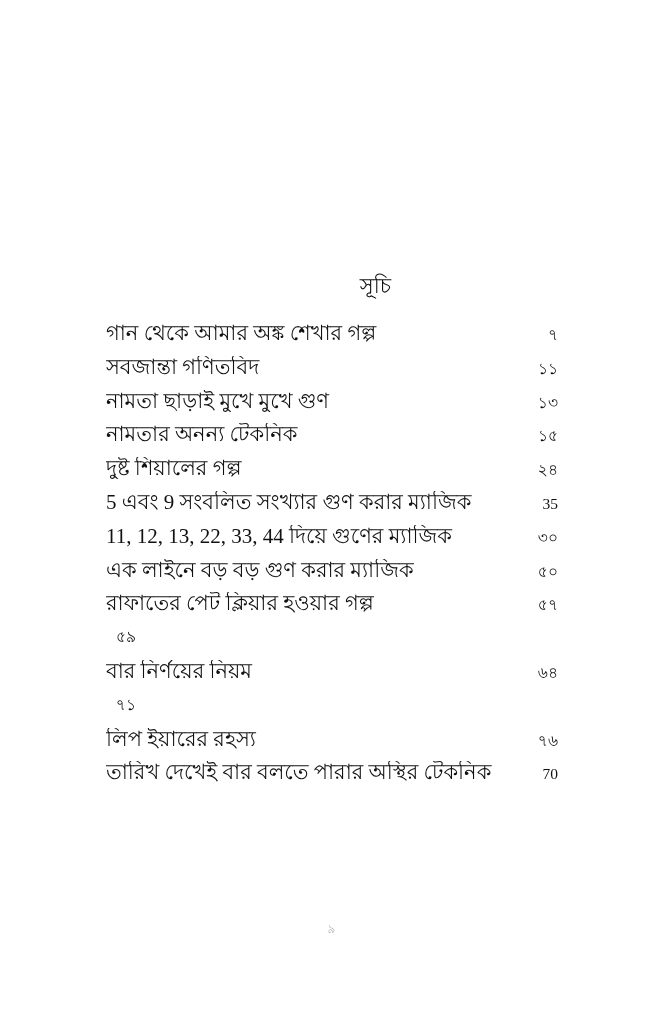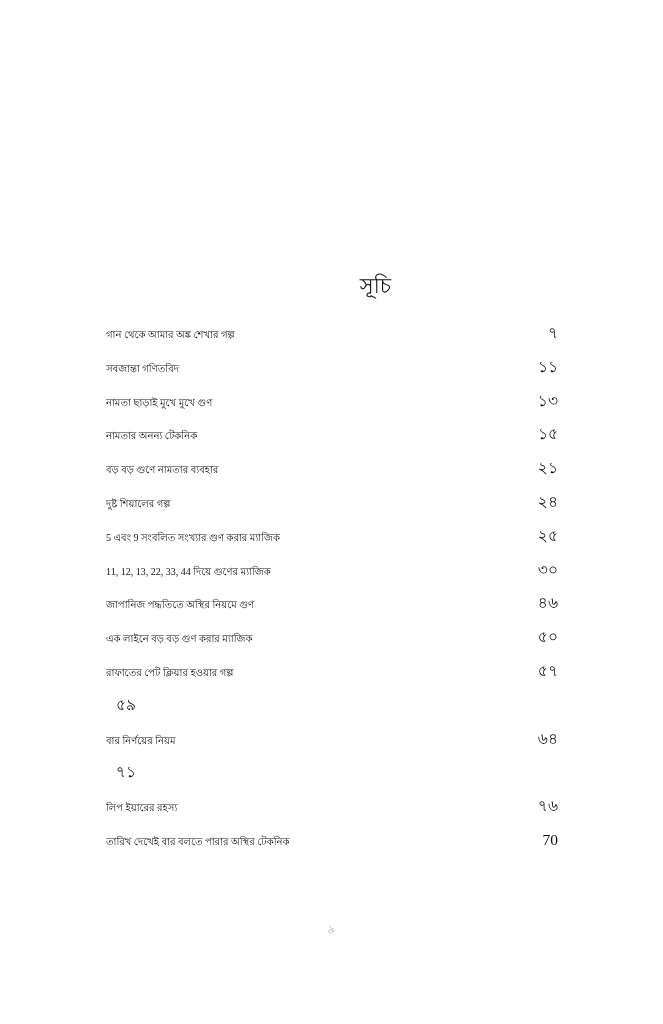--- a/index.html
+++ b/index.html
@@ -38,21 +38,21 @@
     width: 452px;
   }
   .toc-row {
     display: flex;
     align-items: baseline;
     justify-content: space-between;
     height: 33.8px;
     white-space: nowrap;
   }
   .toc-entry-title {
-    font-size: 10px;
+    font-size: 21px;
     line-height: 22px;
     color: #111111;
     padding-right: 14px;
     flex: 0 1 auto;
     overflow: hidden;
   }
   .toc-entry-page {
     font-size: 15.5px;
     line-height: 22px;
     color: #111111;
@@ -89,38 +89,30 @@
       </div>
       <div class="toc-row">
         <span class="toc-entry-title">নামতা ছাড়াই মুখে মুখে গুণ</span>
         <span class="toc-entry-page">১৩</span>
       </div>
       <div class="toc-row">
         <span class="toc-entry-title">নামতার অনন্য টেকনিক</span>
         <span class="toc-entry-page">১৫</span>
       </div>
       <div class="toc-row">
-        <span class="toc-entry-title">বড় বড় গুণে নামতার ব্যবহার</span>
-        <span class="toc-entry-page">২১</span>
-      </div>
-      <div class="toc-row">
         <span class="toc-entry-title">দুষ্ট শিয়ালের গল্প</span>
         <span class="toc-entry-page">২৪</span>
       </div>
       <div class="toc-row">
         <span class="toc-entry-title">5 এবং 9 সংবলিত সংখ্যার গুণ করার ম্যাজিক</span>
-        <span class="toc-entry-page">২৫</span>
+        <span class="toc-entry-page">35</span>
       </div>
       <div class="toc-row">
         <span class="toc-entry-title">11, 12, 13, 22, 33, 44 দিয়ে গুণের ম্যাজিক</span>
         <span class="toc-entry-page">৩০</span>
-      </div>
-      <div class="toc-row">
-        <span class="toc-entry-title">জাপানিজ পদ্ধতিতে অস্থির নিয়মে গুণ</span>
-        <span class="toc-entry-page">৪৬</span>
       </div>
       <div class="toc-row">
         <span class="toc-entry-title">এক লাইনে বড় বড় গুণ করার ম্যাজিক</span>
         <span class="toc-entry-page">৫০</span>
       </div>
       <div class="toc-row">
         <span class="toc-entry-title">রাফাতের পেট ক্লিয়ার হওয়ার গল্প</span>
         <span class="toc-entry-page">৫৭</span>
       </div>
       <div class="toc-row">

